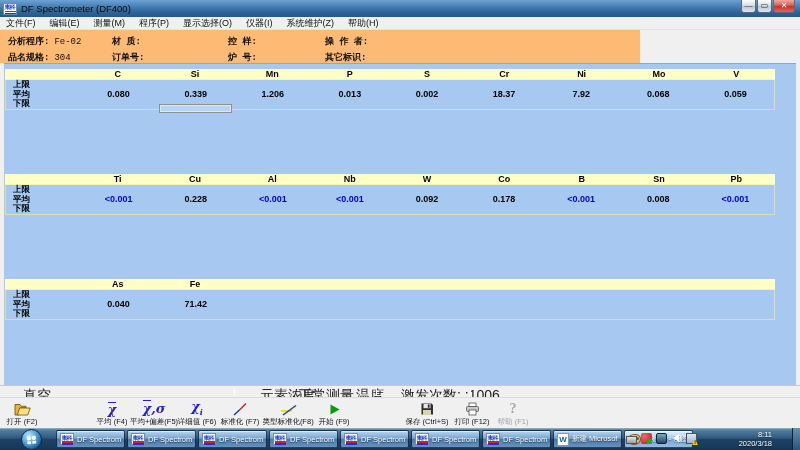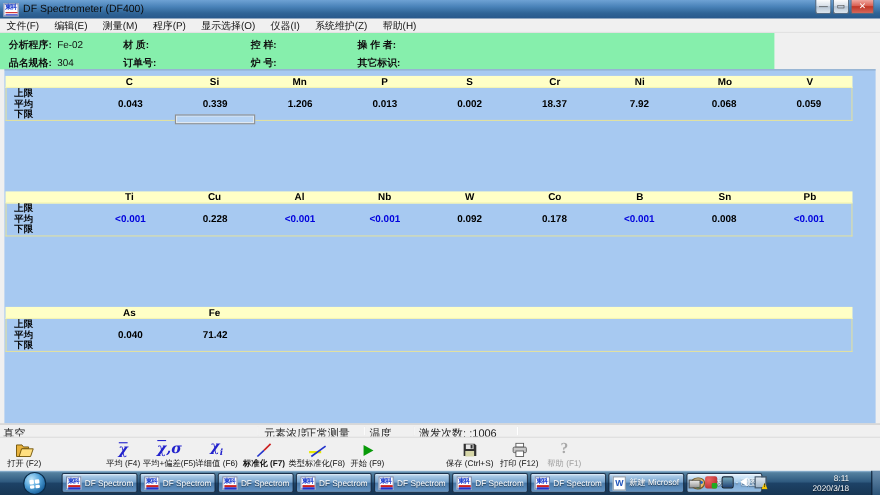--- a/index.html
+++ b/index.html
@@ -17,21 +17,21 @@
     background:linear-gradient(180deg,#fdfdfd 0%,#d7dfe8 45%,#b8c6d4 50%,#dce5ee 100%);
     font-size:8px; line-height:11px; text-align:center; color:#333; }
   .wbtn.close { width:22px; background:linear-gradient(180deg,#f0a8a0 0%,#d95f52 45%,#bf3626 50%,#d6685c 100%); color:#fff; }
 
   
   .menubar { position:absolute; left:0; top:17px; width:800px; height:13px; background:#f0f0f0;
     display:flex; align-items:center; padding-left:6px; gap:14px; border-bottom:1px solid #e2e2e2; }
   .menu-item { font-size:9px; color:#111; white-space:nowrap; }
 
   
-  .infopanel { position:absolute; left:0; top:30px; width:704px; height:33px; background:#86efac; }
+  .infopanel { position:absolute; left:0; top:30px; width:640px; height:33px; background:#fdba74;font-family:Liberation Mono, monospace; }
   .info-field { position:absolute; font-size:9px; white-space:nowrap; }
   .info-label { font-weight:bold; color:#111; }
   .info-value { margin-left:5px; color:#111; }
 
   
   .client { position:absolute; left:4px; top:63px; width:792px; height:322px; background:#a7c9f1;
     border-top:1px solid #8aa8c8; }
   .etable { position:absolute; left:1px; width:770px; }
   .ehead { display:flex; height:11px; background:#ffffc6; border-bottom:1px solid #f4f4b4; }
   .ebody { height:30px; border:1px solid #e0e0a2; border-top:none; }
@@ -39,21 +39,21 @@
   .label-col { width:74px; padding-left:7px; font-size:8.5px; font-weight:bold; color:#000; line-height:9px; }
   .ecol { flex:1; text-align:center; font-size:9px; font-weight:bold; color:#000; position:relative; }
   .ehead .ecol { line-height:11px; }
   .val-low { color:#0000dd; }
   .cell-input { position:absolute; left:2px; right:2px; top:0px; height:9px;
     background:#b7d4f5; border:1px solid #8f8f8f; box-shadow:inset 0 0 0 1px #dfe8f2; }
 
   
   .statusbar { position:absolute; left:0; top:385px; width:800px; height:12px; background:#f0f0f0;
     border-top:1px solid #c8c8c8; }
-  .status-seg { position:absolute; top:1px; font-size:10px; color:#222; white-space:nowrap; }
+  .status-seg { position:absolute; top:1px; font-size:14px; color:#222; white-space:nowrap;margin-left:20px; }
   .status-sep { position:absolute; top:2px; width:1px; height:8px; background:#cfcfcf; border-right:1px solid #fff; }
 
   
   .toolbar { position:absolute; left:0; top:397px; width:800px; height:31px; background:#f0f0f0;
     border-top:1px solid #dcdcdc; }
   .tb-btn { position:absolute; top:1px; width:52px; height:29px; display:flex; flex-direction:column;
     align-items:center; justify-content:space-between; padding:2px 0 1px; }
   .tb-icon { height:16px; display:flex; align-items:center; justify-content:center; }
   .tb-label { font-size:7.5px; color:#111; white-space:nowrap; }
   .tb-btn.disabled .tb-label { color:#a0a0a0; }
@@ -173,21 +173,21 @@
             <div class="ecol"></div>
             <div class="ecol"></div>
             <div class="ecol"></div>
             <div class="ecol"></div>
             <div class="ecol"></div>
             <div class="ecol"></div>
             <div class="ecol"></div>
           </div>
           <div class="erow">
             <div class="label-col">平均</div>
-            <div class="ecol">0.043</div>
+            <div class="ecol">0.080</div>
             <div class="ecol">0.339</div>
             <div class="ecol">1.206</div>
             <div class="ecol">0.013</div>
             <div class="ecol">0.002</div>
             <div class="ecol">18.37</div>
             <div class="ecol">7.92</div>
             <div class="ecol">0.068</div>
             <div class="ecol">0.059</div>
           </div>
           <div class="erow">
@@ -346,21 +346,21 @@
           <span class="chi"><span class="chi-bar">χ</span>,σ</span>
         </div>
         <div class="tb-label">平均+偏差(F5)</div>
       </div>
       <div class="tb-btn" style="left: 171px;">
         <div class="tb-icon">
           <span class="chi">χ<sub>i</sub></span>
         </div>
         <div class="tb-label">详细值 (F6)</div>
       </div>
-      <div class="tb-btn" style="left: 214px; font-weight: bold;">
+      <div class="tb-btn" style="left: 214px;">
         <div class="tb-icon">
           <svg width="16" height="15" viewBox="0 0 16 15">
             <line x1="2" y1="13" x2="8" y2="7.5" stroke="#2233cc" stroke-width="1.5"></line>
             <line x1="8" y1="7.5" x2="14" y2="1.5" stroke="#cc2222" stroke-width="1.5"></line>
           </svg>
         </div>
         <div class="tb-label">标准化 (F7)</div>
       </div>
       <div class="tb-btn" style="left: 262px;">
         <div class="tb-icon">

